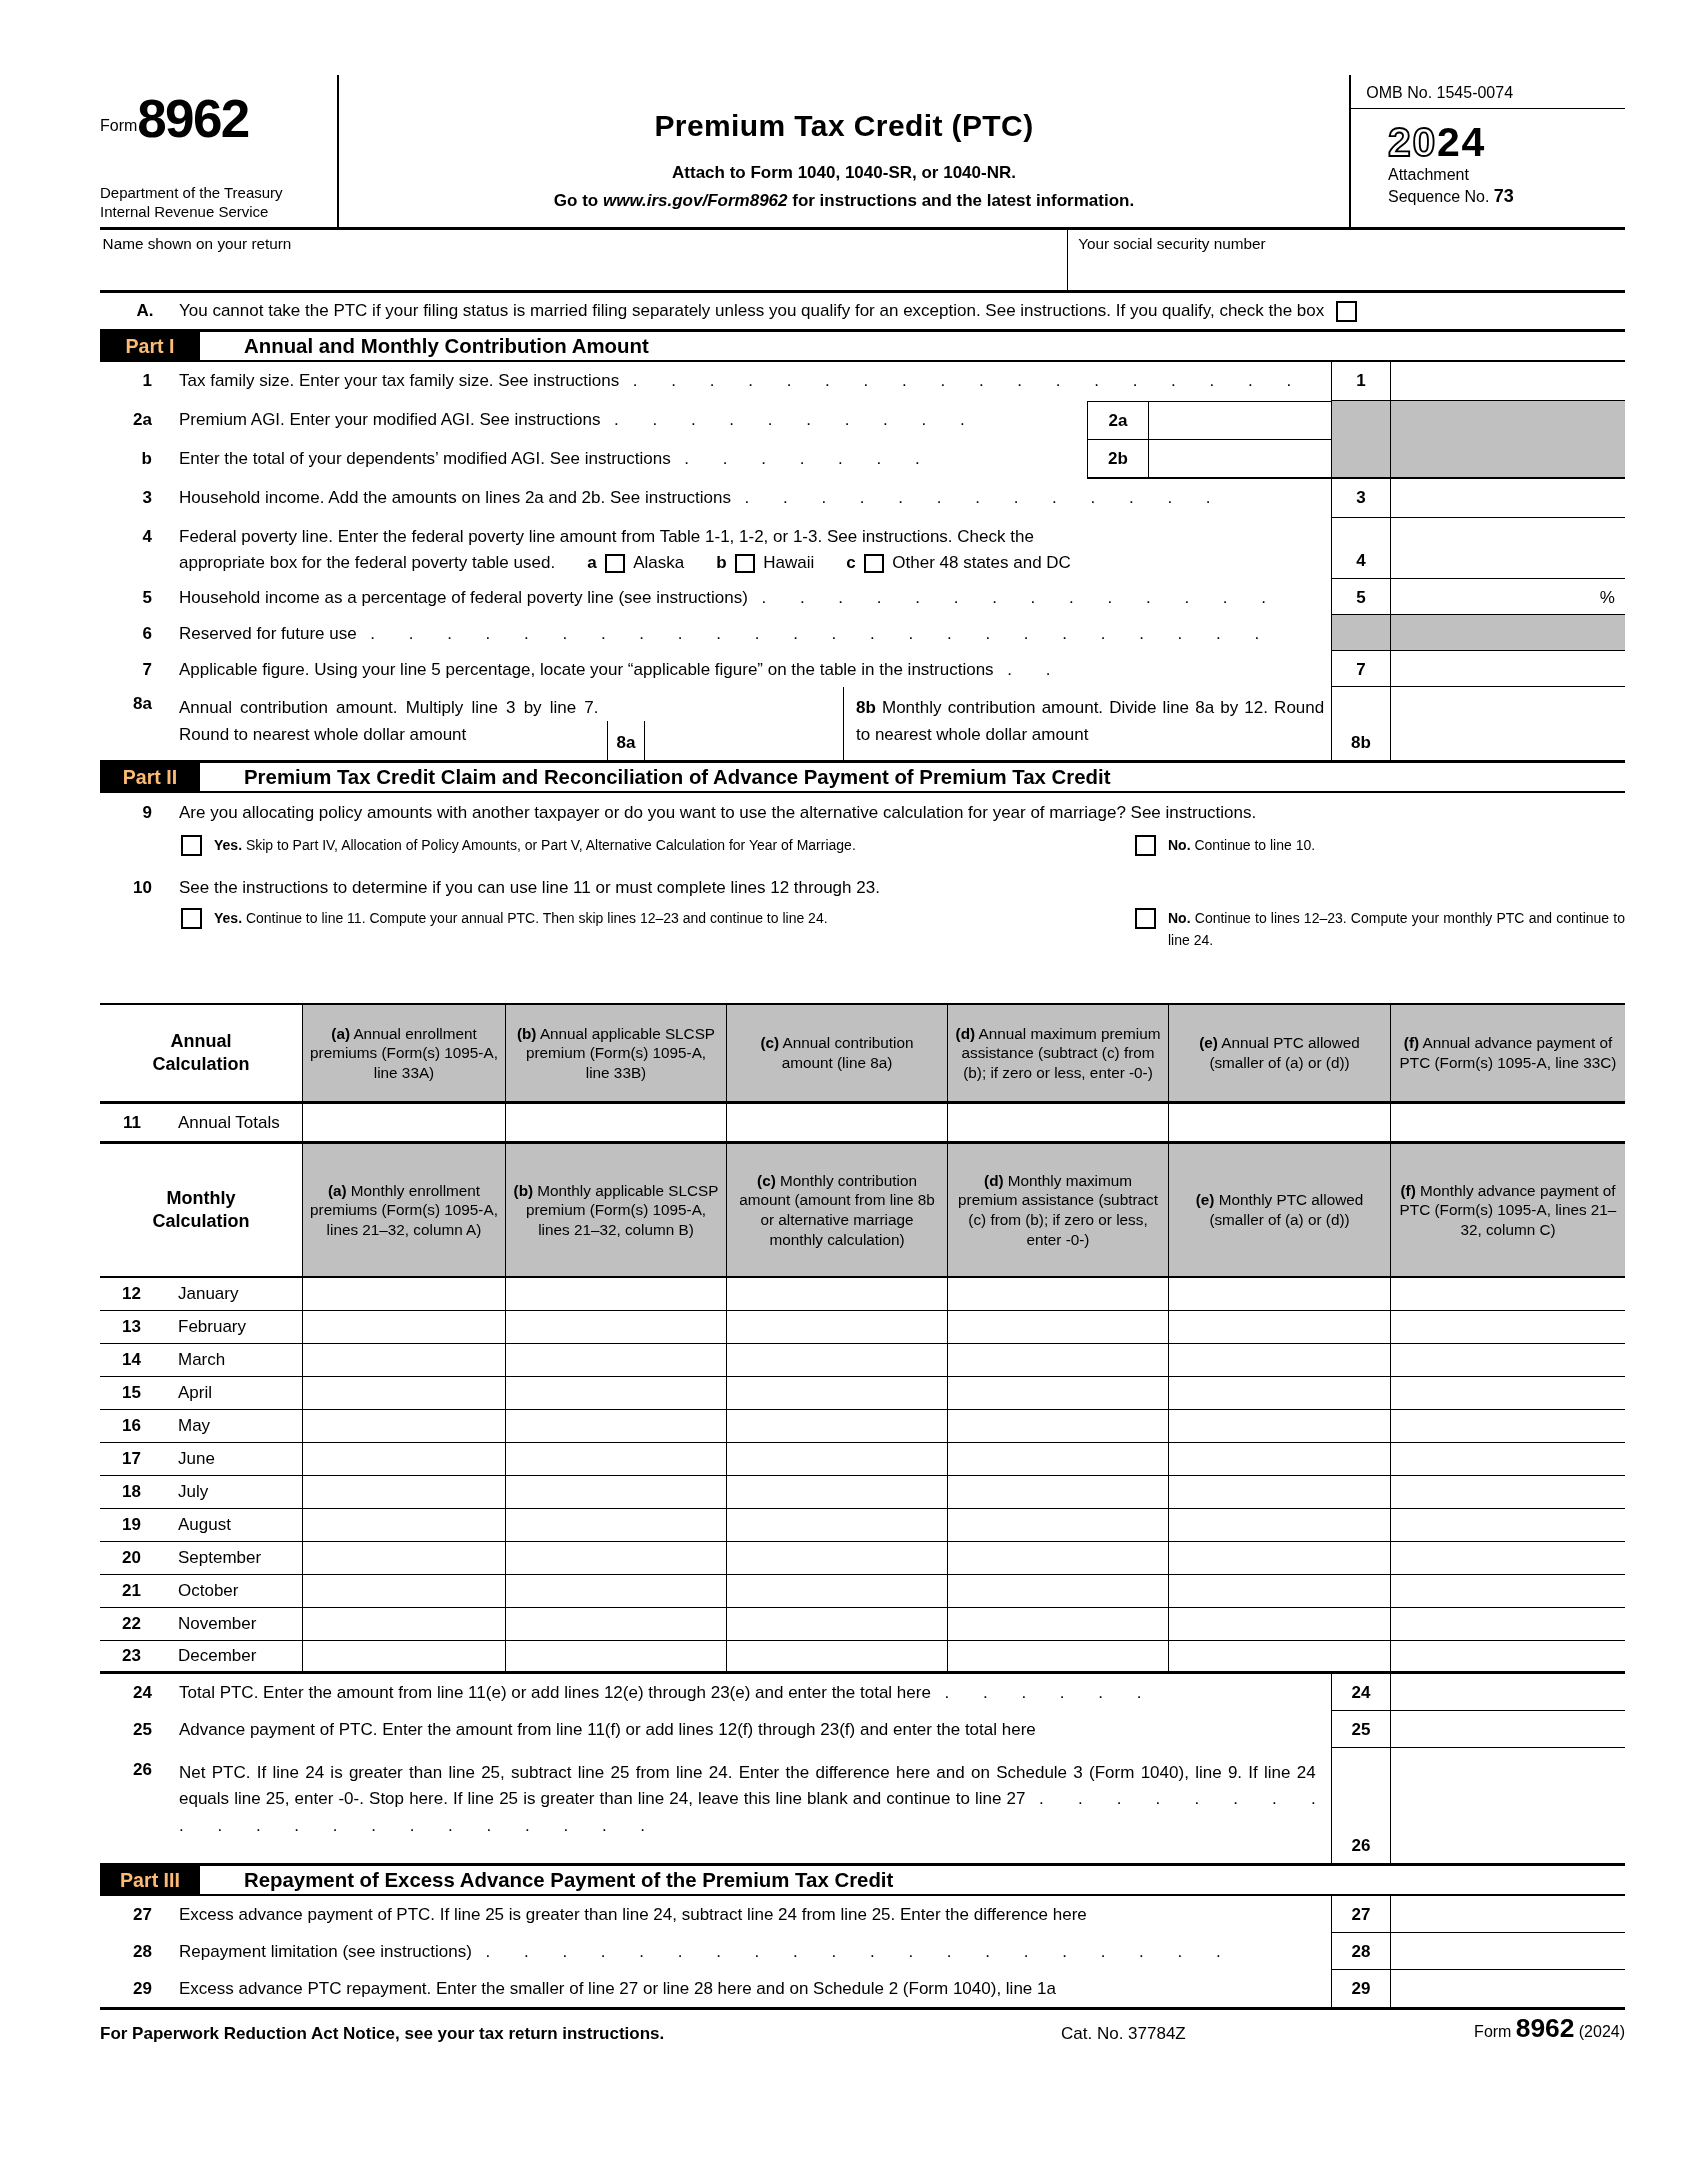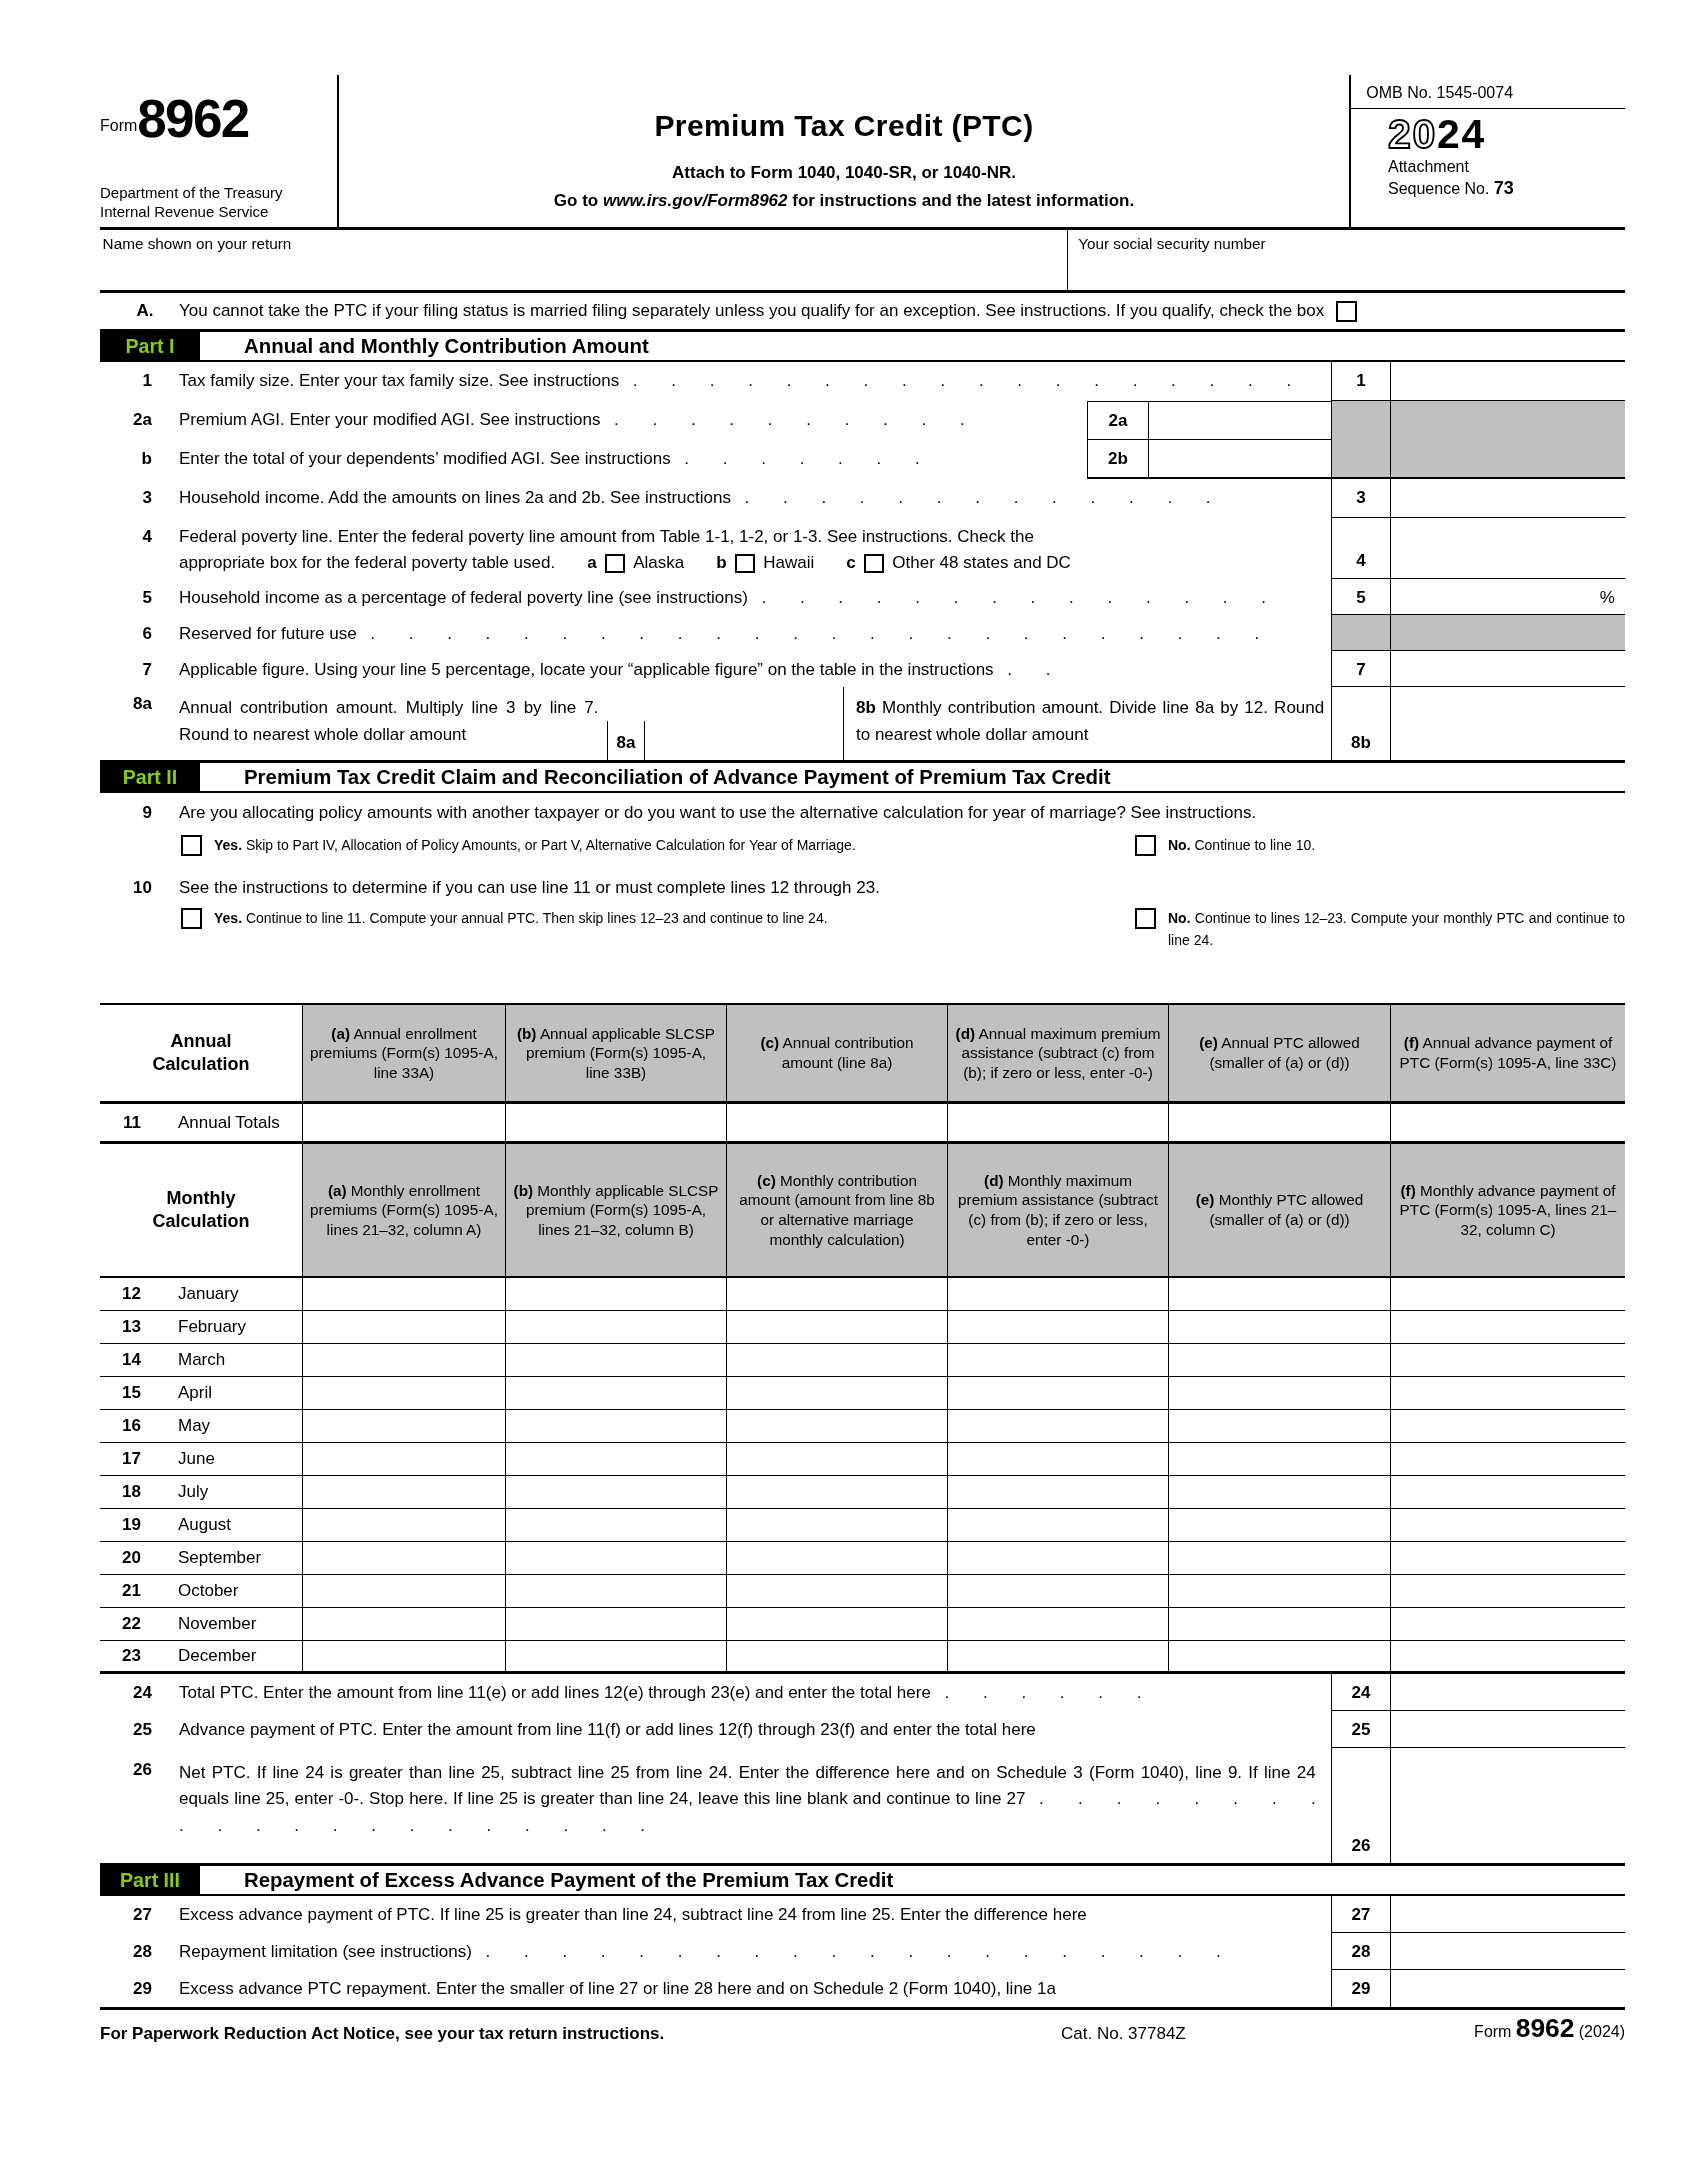--- a/index.html
+++ b/index.html
@@ -16,37 +16,37 @@
   .hdr-form-label { font-size:16px; padding-bottom:5.1px; }
   .hdr-form-num { font-size:53px; font-weight:bold; line-height:0.82; letter-spacing:-1.7px; }
   .hdr-agency { font-size:15px; line-height:1.25; white-space:pre-line; }
   .hdr-c { flex:1; border-left:2.1px solid #000; border-right:2.1px solid #000; text-align:center; padding-top:34px; }
   .hdr-title { font-size:30px; font-weight:bold; letter-spacing:0.4px; }
   .hdr-attach { font-size:17px; font-weight:bold; margin-top:20.4px; }
   .hdr-goto { font-size:17px; font-weight:bold; margin-top:7.7px; }
   .hdr-goto .url { font-style:italic; }
   .hdr-r { width:274px; flex:none; display:flex; flex-direction:column; }
   .omb { font-size:16px; padding:8.5px 0 6.8px 15.3px; border-bottom:1.7px solid #000; }
-  .year { font-size:41px; font-weight:bold; padding:3.4px 0 0 37px; letter-spacing:1.7px; line-height:1.05; }
+  .year { font-size:41px; font-weight:bold; padding:3.4px 0 0 37px; letter-spacing:1.7px; line-height:1.05;margin-top:8px; }
   .year-outline { color:#fff; -webkit-text-stroke:1.9px #000; }
   .attach-seq { font-size:16px; line-height:1.25; padding-left:37px; margin-top:0.9px; }
   .seq-num { font-size:18px; font-weight:bold; }
 
   
   .idrow { display:flex; border-bottom:3.4px solid #000; height:63px; font-size:15.3px; }
   .id-name { width:967px; flex:none; padding:5.1px 0 0 2.6px; }
   .id-ssn { flex:1; border-left:1.7px solid #000; padding:5.1px 0 0 10.2px; }
 
   
   .rowa { display:flex; align-items:center; height:36px; font-size:17px; }
   .alet { width:79px; flex:none; text-align:right; padding-right:25.6px; font-weight:bold; }
 
   
   .pbar { display:flex; align-items:stretch; height:33px; border-top:3.4px solid #000; border-bottom:2.6px solid #000; }
-  .pbar-label { width:100px; flex:none; background:#000; color:#84cc16; font-weight:bold; font-size:19.6px;
+  .pbar-label { width:100px; flex:none; background:#000; color:#fdba74; font-weight:bold; font-size:19.6px;
                 display:flex; align-items:center; justify-content:center; }
   .pbar-title { font-weight:bold; font-size:20.4px; display:flex; align-items:center; padding-left:44px; }
 
   
   .frow { display:flex; align-items:stretch; }
   .lnum { width:79px; flex:none; text-align:right; padding:8.5px 27px 0 0; font-weight:bold; font-size:17px; }
   .desc { flex:1; min-width:0; font-size:17px; padding-top:8.5px; white-space:nowrap; overflow:hidden; }
   .desc-wrap { flex:1; min-width:0; font-size:17px; padding-top:6.8px; white-space:normal; line-height:1.55;
                text-align:justify; padding-right:15.3px; }
   .nbox { width:60px; flex:none; border-left:1.7px solid #000; border-right:1.7px solid #000; text-align:center;

